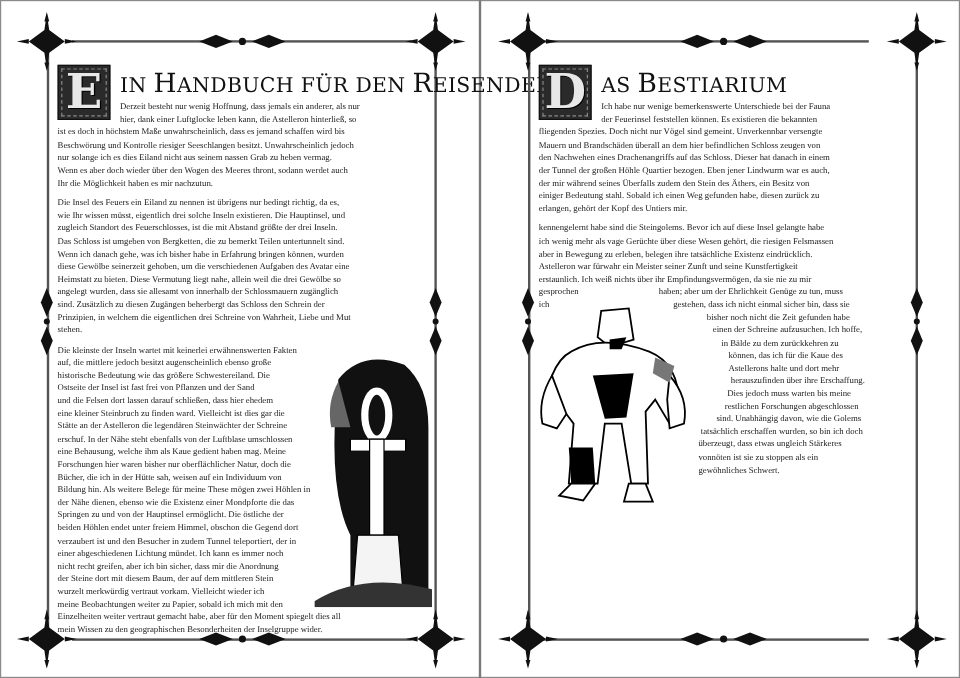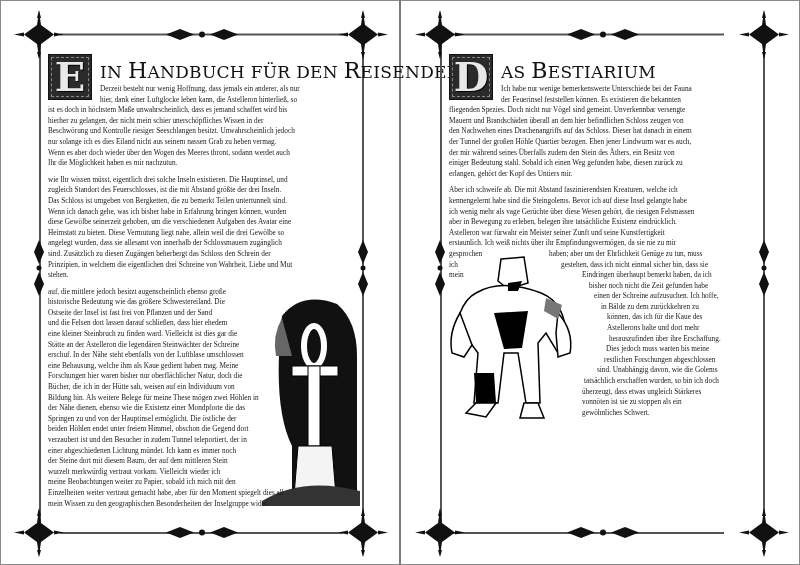--- a/index.html
+++ b/index.html
@@ -93,55 +93,57 @@
         <span class="cap-letter">E</span>
       </div>
       <div class="title">
         <span>IN </span><span class="big">H</span><span>ANDBUCH FÜR DEN </span><span class="big">R</span><span>EISENDEN</span>
       </div>
     </div>
     <div class="para" style="margin-top:-20px;">
       <span class="line" style="padding-left:52px">Derzeit besteht nur wenig Hoffnung, dass jemals ein anderer, als nur</span>
       <span class="line" style="padding-left:52px">hier, dank einer Luftglocke leben kann, die Astelleron hinterließ, so</span>
       <span class="line">ist es doch in höchstem Maße unwahrscheinlich, dass es jemand schaffen wird bis</span>
-      <span class="line">hierher zu gelangen, der nicht mein schier unerschöpfliches Wissen in der</span>
       <span class="line">Beschwörung und Kontrolle riesiger Seeschlangen besitzt. Unwahrscheinlich jedoch</span>
       <span class="line">nur solange ich es dies Eiland nicht aus seinem nassen Grab zu heben vermag.</span>
       <span class="line">Wenn es aber doch wieder über den Wogen des Meeres thront, sodann werdet auch</span>
       <span class="line">Ihr die Möglichkeit haben es mir nachzutun.</span>
     </div>
     <div class="para">
+      <span class="line">Die Insel des Feuers ein Eiland zu nennen ist übrigens nur bedingt richtig, da es,</span>
       <span class="line">wie Ihr wissen müsst, eigentlich drei solche Inseln existieren. Die Hauptinsel, und</span>
       <span class="line">zugleich Standort des Feuerschlosses, ist die mit Abstand größte der drei Inseln.</span>
       <span class="line">Das Schloss ist umgeben von Bergketten, die zu bemerkt Teilen untertunnelt sind.</span>
       <span class="line">Wenn ich danach gehe, was ich bisher habe in Erfahrung bringen können, wurden</span>
       <span class="line">diese Gewölbe seinerzeit gehoben, um die verschiedenen Aufgaben des Avatar eine</span>
       <span class="line">Heimstatt zu bieten. Diese Vermutung liegt nahe, allein weil die drei Gewölbe so</span>
       <span class="line">angelegt wurden, dass sie allesamt von innerhalb der Schlossmauern zugänglich</span>
       <span class="line">sind. Zusätzlich zu diesen Zugängen beherbergt das Schloss den Schrein der</span>
       <span class="line">Prinzipien, in welchem die eigentlichen drei Schreine von Wahrheit, Liebe und Mut</span>
       <span class="line">stehen.</span>
     </div>
     <div class="para">
+      <span class="line">Die kleinste der Inseln wartet mit keinerlei erwähnenswerten Fakten</span>
       <span class="line">auf, die mittlere jedoch besitzt augenscheinlich ebenso große</span>
       <span class="line">historische Bedeutung wie das größere Schwestereiland. Die</span>
       <span class="line">Ostseite der Insel ist fast frei von Pflanzen und der Sand</span>
       <span class="line">und die Felsen dort lassen darauf schließen, dass hier ehedem</span>
       <span class="line">eine kleiner Steinbruch zu finden ward. Vielleicht ist dies gar die</span>
       <span class="line">Stätte an der Astelleron die legendären Steinwächter der Schreine</span>
       <span class="line">erschuf. In der Nähe steht ebenfalls von der Luftblase umschlossen</span>
       <span class="line">eine Behausung, welche ihm als Kaue gedient haben mag. Meine</span>
       <span class="line">Forschungen hier waren bisher nur oberflächlicher Natur, doch die</span>
       <span class="line">Bücher, die ich in der Hütte sah, weisen auf ein Individuum von</span>
       <span class="line">Bildung hin. Als weitere Belege für meine These mögen zwei Höhlen in</span>
       <span class="line">der Nähe dienen, ebenso wie die Existenz einer Mondpforte die das</span>
       <span class="line">Springen zu und von der Hauptinsel ermöglicht. Die östliche der</span>
       <span class="line">beiden Höhlen endet unter freiem Himmel, obschon die Gegend dort</span>
       <span class="line">verzaubert ist und den Besucher in zudem Tunnel teleportiert, der in</span>
       <span class="line">einer abgeschiedenen Lichtung mündet. Ich kann es immer noch</span>
+      <span class="line">nicht recht greifen, aber ich bin sicher, dass mir die Anordnung</span>
       <span class="line">der Steine dort mit diesem Baum, der auf dem mittleren Stein</span>
       <span class="line">wurzelt merkwürdig vertraut vorkam. Vielleicht wieder ich</span>
       <span class="line">meine Beobachtungen weiter zu Papier, sobald ich mich mit den</span>
       <span class="line">Einzelheiten weiter vertraut gemacht habe, aber für den Moment spiegelt dies all</span>
       <span class="line">mein Wissen zu den geographischen Besonderheiten der Inselgruppe wider.</span>
     </div>
   </div>
 </div>
 
 <div class="page right">
@@ -216,31 +218,29 @@
       <span class="line" style="padding-left:52px">der Feuerinsel feststellen können. Es existieren die bekannten</span>
       <span class="line">fliegenden Spezies. Doch nicht nur Vögel sind gemeint. Unverkennbar versengte</span>
       <span class="line">Mauern und Brandschäden  überall an dem hier befindlichen Schloss zeugen von</span>
       <span class="line">den Nachwehen eines Drachenangriffs auf das Schloss. Dieser hat danach in einem</span>
       <span class="line">der Tunnel der großen Höhle Quartier bezogen. Eben jener Lindwurm war es auch,</span>
       <span class="line">der mir während seines Überfalls zudem den Stein des Äthers, ein Besitz von</span>
       <span class="line">einiger Bedeutung stahl. Sobald ich einen Weg gefunden habe, diesen zurück zu</span>
       <span class="line">erlangen, gehört der Kopf des Untiers mir.</span>
     </div>
     <div class="para" style="margin-bottom:0;">
-      <span class="line">Aber ich schweife ab. Die mit Abstand faszinierendsten Kreaturen, welche ich</span>
       <span class="line">kennengelernt habe sind die Steingolems.  Bevor ich auf diese Insel gelangte habe</span>
       <span class="line">ich wenig mehr als vage Gerüchte über diese Wesen gehört, die riesigen Felsmassen</span>
       <span class="line">aber in Bewegung zu erleben, belegen ihre tatsächliche Existenz eindrücklich.</span>
       <span class="line">Astelleron war fürwahr ein Meister seiner Zunft und seine Kunstfertigkeit</span>
       <span class="line">erstaunlich. Ich weiß nichts über ihr Empfindungsvermögen, da sie nie zu mir</span>
     </div>
     <div class="para" style="position:relative;">
       <div class="line"><span>gesprochen</span><span style="position:absolute;left:100px">haben; aber um der Ehrlichkeit Genüge zu tun, muss</span></div>
       <div class="line"><span>ich</span><span style="position:absolute;left:112px">gestehen, dass ich nicht einmal sicher bin, dass sie</span></div>
-      <div class="line"><span>mein</span><span style="position:absolute;left:133px">Eindringen überhaupt bemerkt haben, da ich</span></div>
       <div class="line" style="padding-left:140px">bisher noch nicht die Zeit gefunden habe</div>
       <div class="line" style="padding-left:145px">einen der Schreine aufzusuchen. Ich hoffe,</div>
       <div class="line" style="padding-left:152px">in Bälde zu dem zurückkehren zu</div>
       <div class="line" style="padding-left:158px">können, das ich für die Kaue des</div>
       <div class="line" style="padding-left:158px">Astellerons halte und dort mehr</div>
       <div class="line" style="padding-left:160px">herauszufinden über ihre Erschaffung.</div>
       <div class="line" style="padding-left:157px">Dies jedoch muss warten bis meine</div>
       <div class="line" style="padding-left:155px">restlichen Forschungen abgeschlossen</div>
       <div class="line" style="padding-left:148px">sind. Unabhängig davon, wie die Golems</div>
       <div class="line" style="padding-left:135px">tatsächlich erschaffen wurden, so bin ich doch</div>

